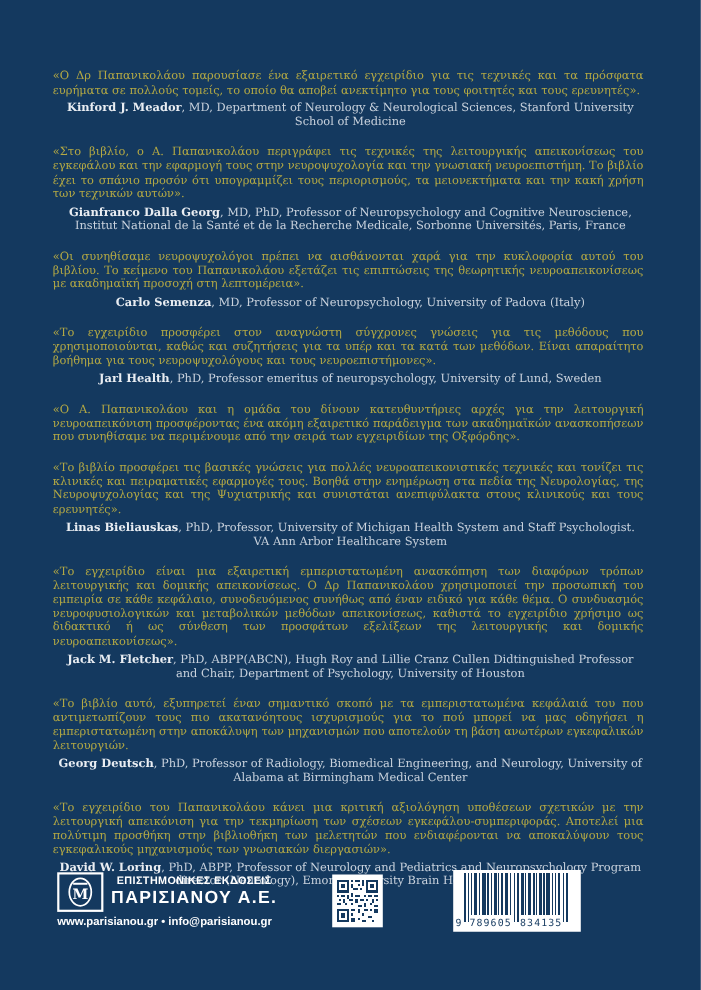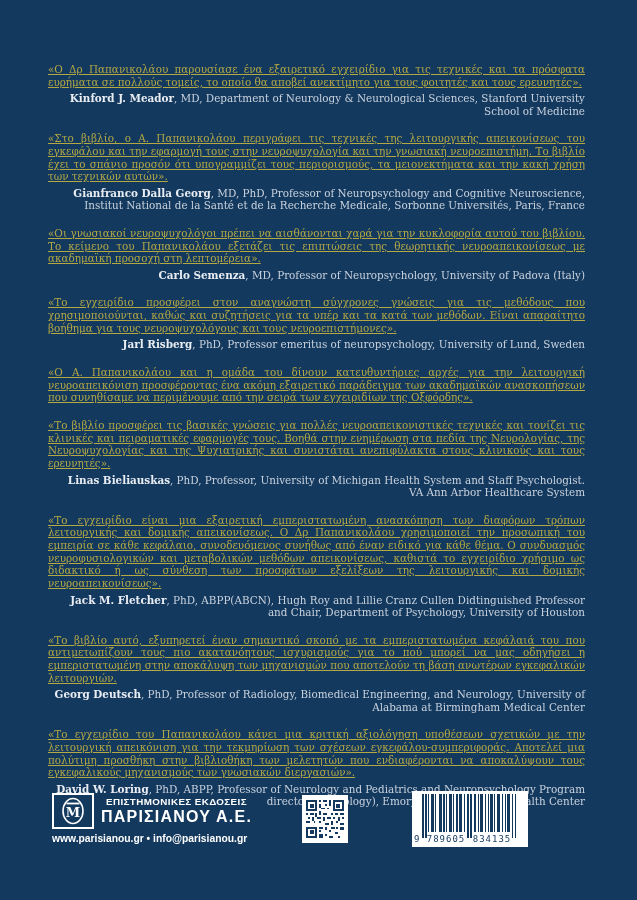--- a/index.html
+++ b/index.html
@@ -8,25 +8,25 @@
     position:relative; width:637px; height:900px;
     background:#14395f;
     font-family:"DejaVu Serif", serif;
   }
   .reviews {
     position:absolute; top:63px; left:48px; width:537px;
   }
   .review { margin-bottom:15px; }
   .quote {
     color:#b3a844; font-size:10.4px; line-height:12.7px;
-    text-align:justify; margin:0;text-decoration:underline;
+    text-align:justify; margin:0;
   }
   .attribution {
     color:#c9d2dd; font-size:10.4px; line-height:12.4px;
-    margin:4px 0 0 4px; text-align:right;
+    margin:4px 0 0 4px; text-align:center;
   }
   .attribution .name { color:#e9edf2; font-weight:bold; }
   
   .publisher {
     position:absolute; left:52px; top:793px; width:215px;
     color:#ffffff; font-family:"Liberation Sans", sans-serif;
   }
   .pub-top { display:flex; align-items:center; }
   .logo-box {
     width:38px; height:32px; border:2px solid #ffffff;
@@ -55,27 +55,27 @@
       <p class="quote">«Ο Δρ Παπανικολάου παρουσίασε ένα εξαιρετικό εγχειρίδιο για τις τεχνικές και τα πρόσφατα ευρήματα σε πολλούς τομείς, το οποίο θα αποβεί ανεκτίμητο για τους φοιτητές και τους ερευνητές».</p>
       <p class="attribution"><span class="name">Kinford J. Meador</span><span>, MD, Department of Neurology &amp; Neurological Sciences, Stanford University School of Medicine</span></p>
     </div>
 
     <div class="review">
       <p class="quote">«Στο βιβλίο, ο Α. Παπανικολάου περιγράφει τις τεχνικές της λειτουργικής απεικονίσεως του εγκεφάλου και την εφαρμογή τους στην νευροψυχολογία και την γνωσιακή νευροεπιστήμη. Το βιβλίο έχει το σπάνιο προσόν ότι υπογραμμίζει τους περιορισμούς, τα μειονεκτήματα και την κακή χρήση των τεχνικών αυτών».</p>
       <p class="attribution"><span class="name">Gianfranco Dalla Georg</span><span>, MD, PhD, Professor of Neuropsychology and Cognitive Neuroscience, Institut National de la Santé et de la Recherche Medicale, Sorbonne Universités, Paris, France</span></p>
     </div>
 
     <div class="review">
-      <p class="quote">«Οι γνωσιακοί νευροψυχολόγοι πρέπει να αισθάνονται χαρά για την κυκλοφορία αυτού του βιβλίου. Το κείμενο του Παπανικολάου εξετάζει τις επιπτώσεις της θεωρητικής νευροαπεικονίσεως με ακαδημαϊκή προσοχή στη λεπτομέρεια».</p>
+      <p class="quote">«Οι συνηθίσαμε νευροψυχολόγοι πρέπει να αισθάνονται χαρά για την κυκλοφορία αυτού του βιβλίου. Το κείμενο του Παπανικολάου εξετάζει τις επιπτώσεις της θεωρητικής νευροαπεικονίσεως με ακαδημαϊκή προσοχή στη λεπτομέρεια».</p>
       <p class="attribution"><span class="name">Carlo Semenza</span><span>, MD, Professor of Neuropsychology, University of Padova (Italy)</span></p>
     </div>
 
     <div class="review">
       <p class="quote">«Το εγχειρίδιο προσφέρει στον αναγνώστη σύγχρονες γνώσεις για τις μεθόδους που χρησιμοποιούνται, καθώς και συζητήσεις για τα υπέρ και τα κατά των μεθόδων. Είναι απαραίτητο βοήθημα για τους νευροψυχολόγους και τους νευροεπιστήμονες».</p>
-      <p class="attribution"><span class="name">Jarl Risberg</span><span>, PhD, Professor emeritus of neuropsychology, University of Lund, Sweden</span></p>
+      <p class="attribution"><span class="name">Jarl Health</span><span>, PhD, Professor emeritus of neuropsychology, University of Lund, Sweden</span></p>
     </div>
 
     <div class="review">
       <p class="quote">«Ο Α. Παπανικολάου και η ομάδα του δίνουν κατευθυντήριες αρχές για την λειτουργική νευροαπεικόνιση προσφέροντας ένα ακόμη εξαιρετικό παράδειγμα των ακαδημαϊκών ανασκοπήσεων που συνηθίσαμε να περιμένουμε από την σειρά των εγχειριδίων της Οξφόρδης».</p>
     </div>
 
     <div class="review">
       <p class="quote">«Το βιβλίο προσφέρει τις βασικές γνώσεις για πολλές νευροαπεικονιστικές τεχνικές και τονίζει τις κλινικές και πειραματικές εφαρμογές τους. Βοηθά στην ενημέρωση στα πεδία της Νευρολογίας, της Νευροψυχολογίας και της Ψυχιατρικής και συνιστάται ανεπιφύλακτα στους κλινικούς και τους ερευνητές».</p>
       <p class="attribution"><span class="name">Linas Bieliauskas</span><span>, PhD, Professor, University of Michigan Health System and Staff Psychologist. VA Ann Arbor Healthcare System</span></p>
     </div>

